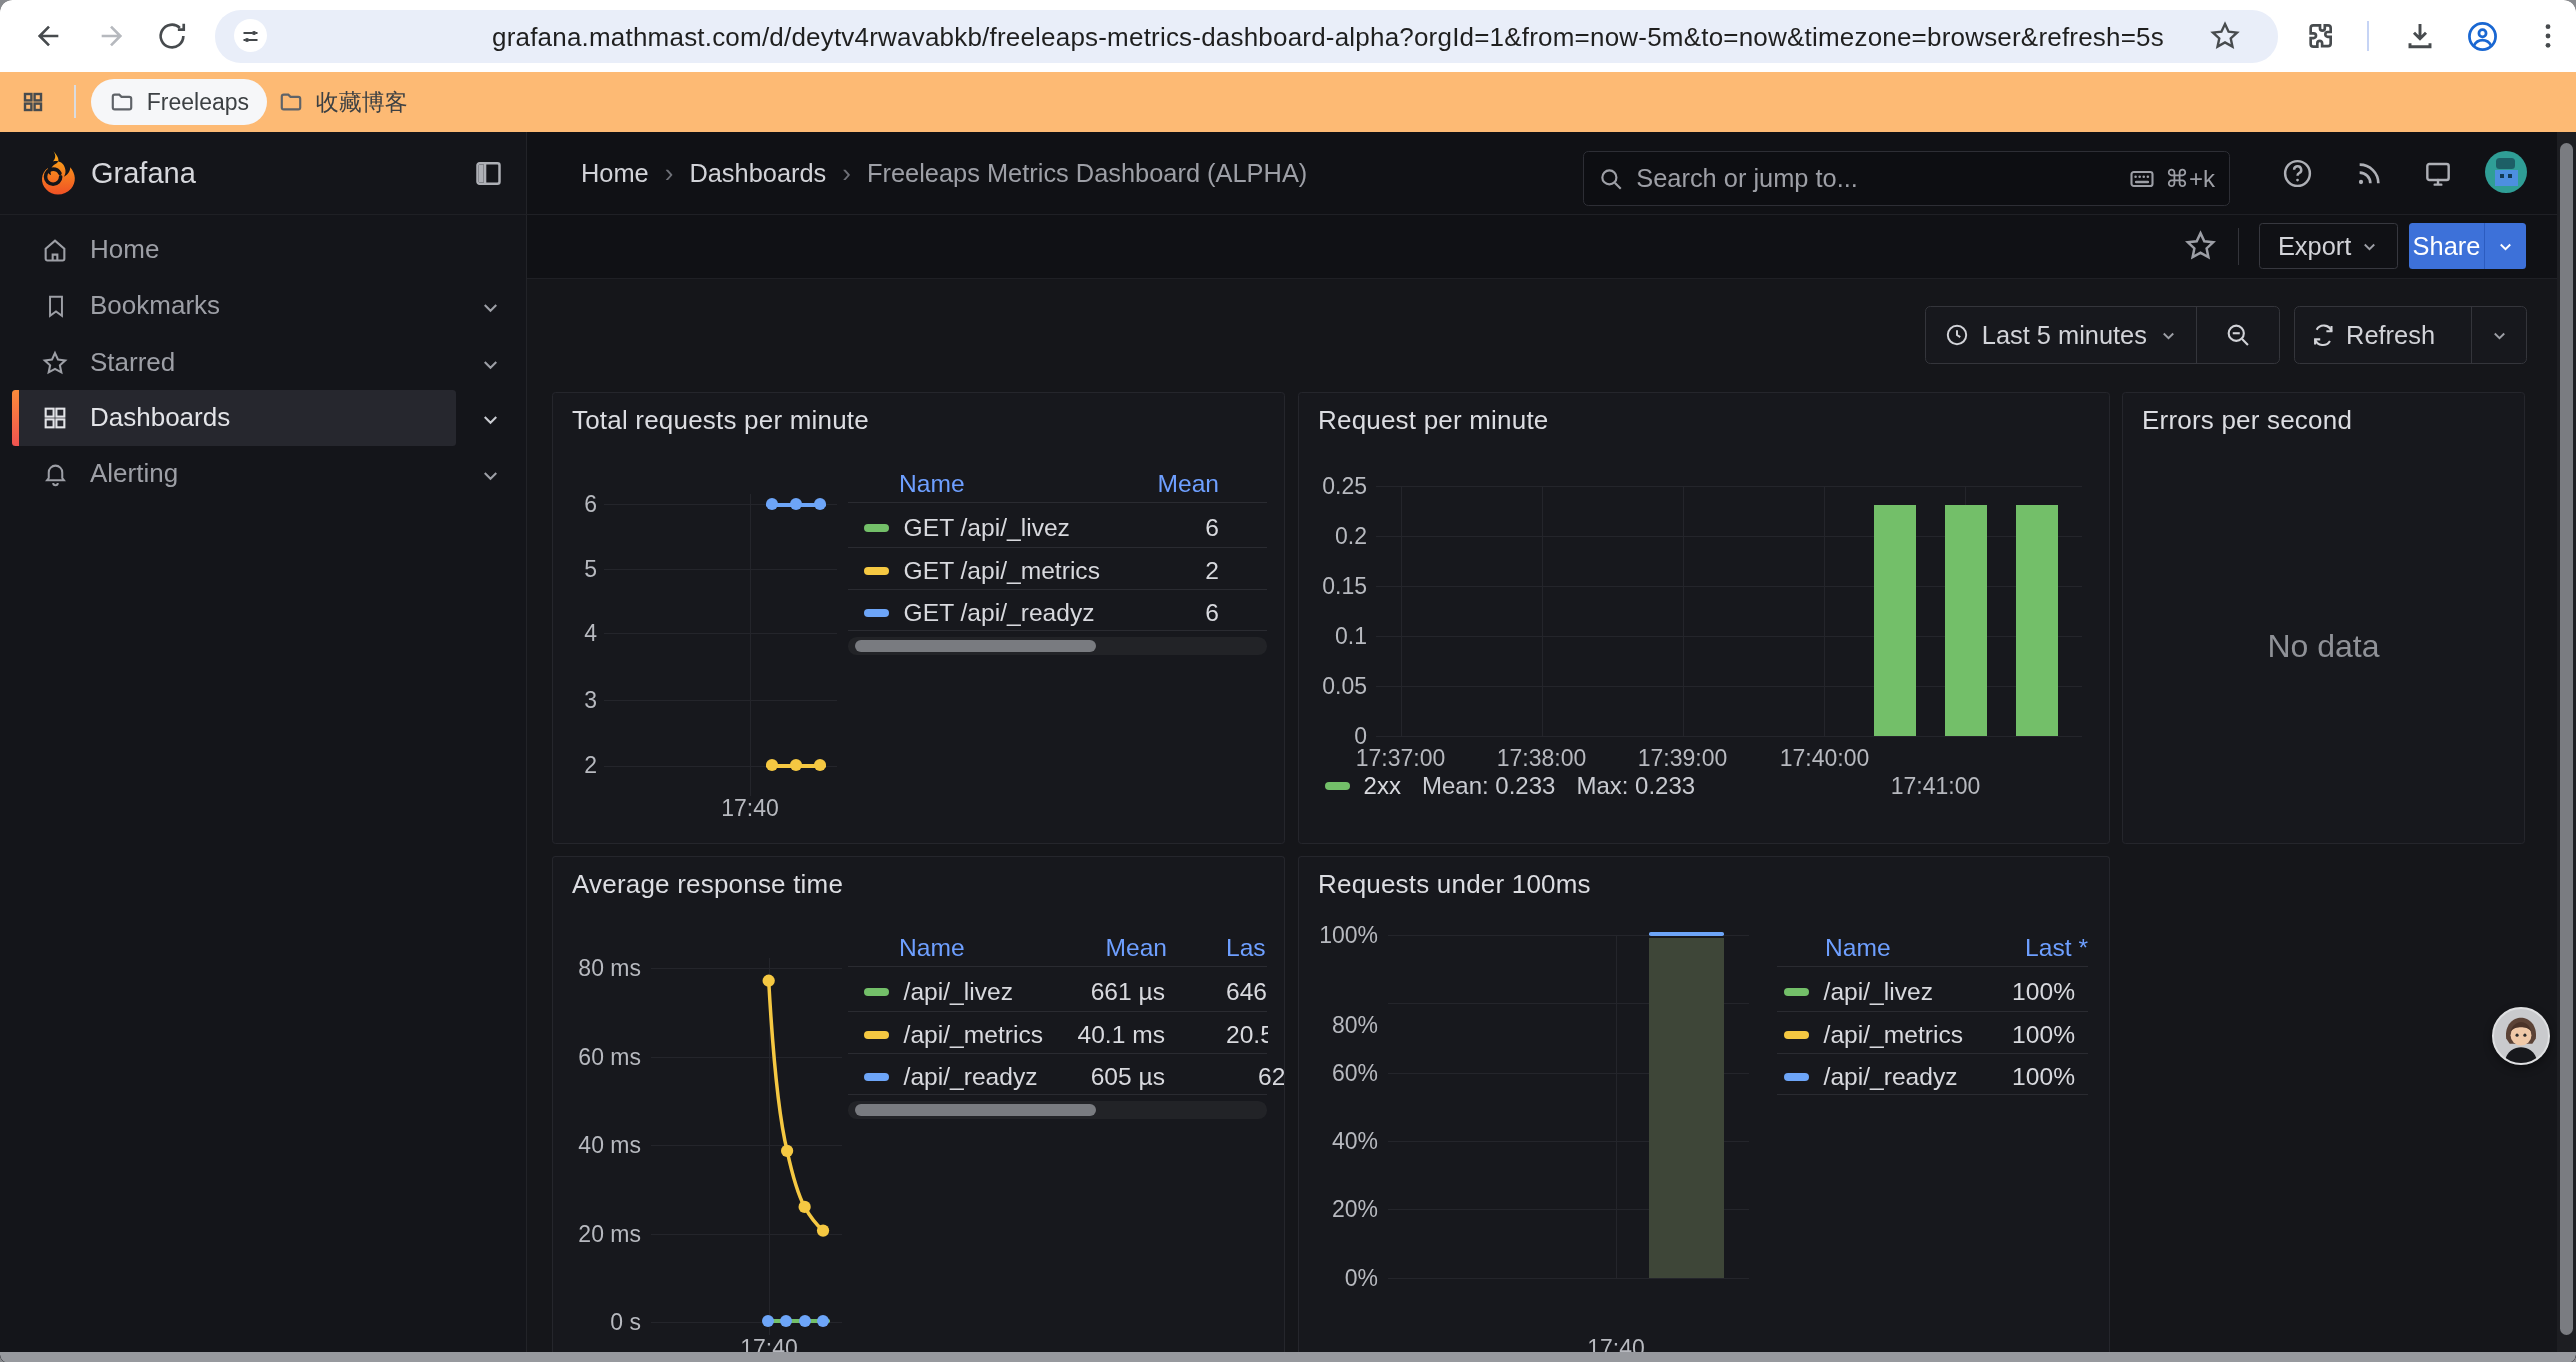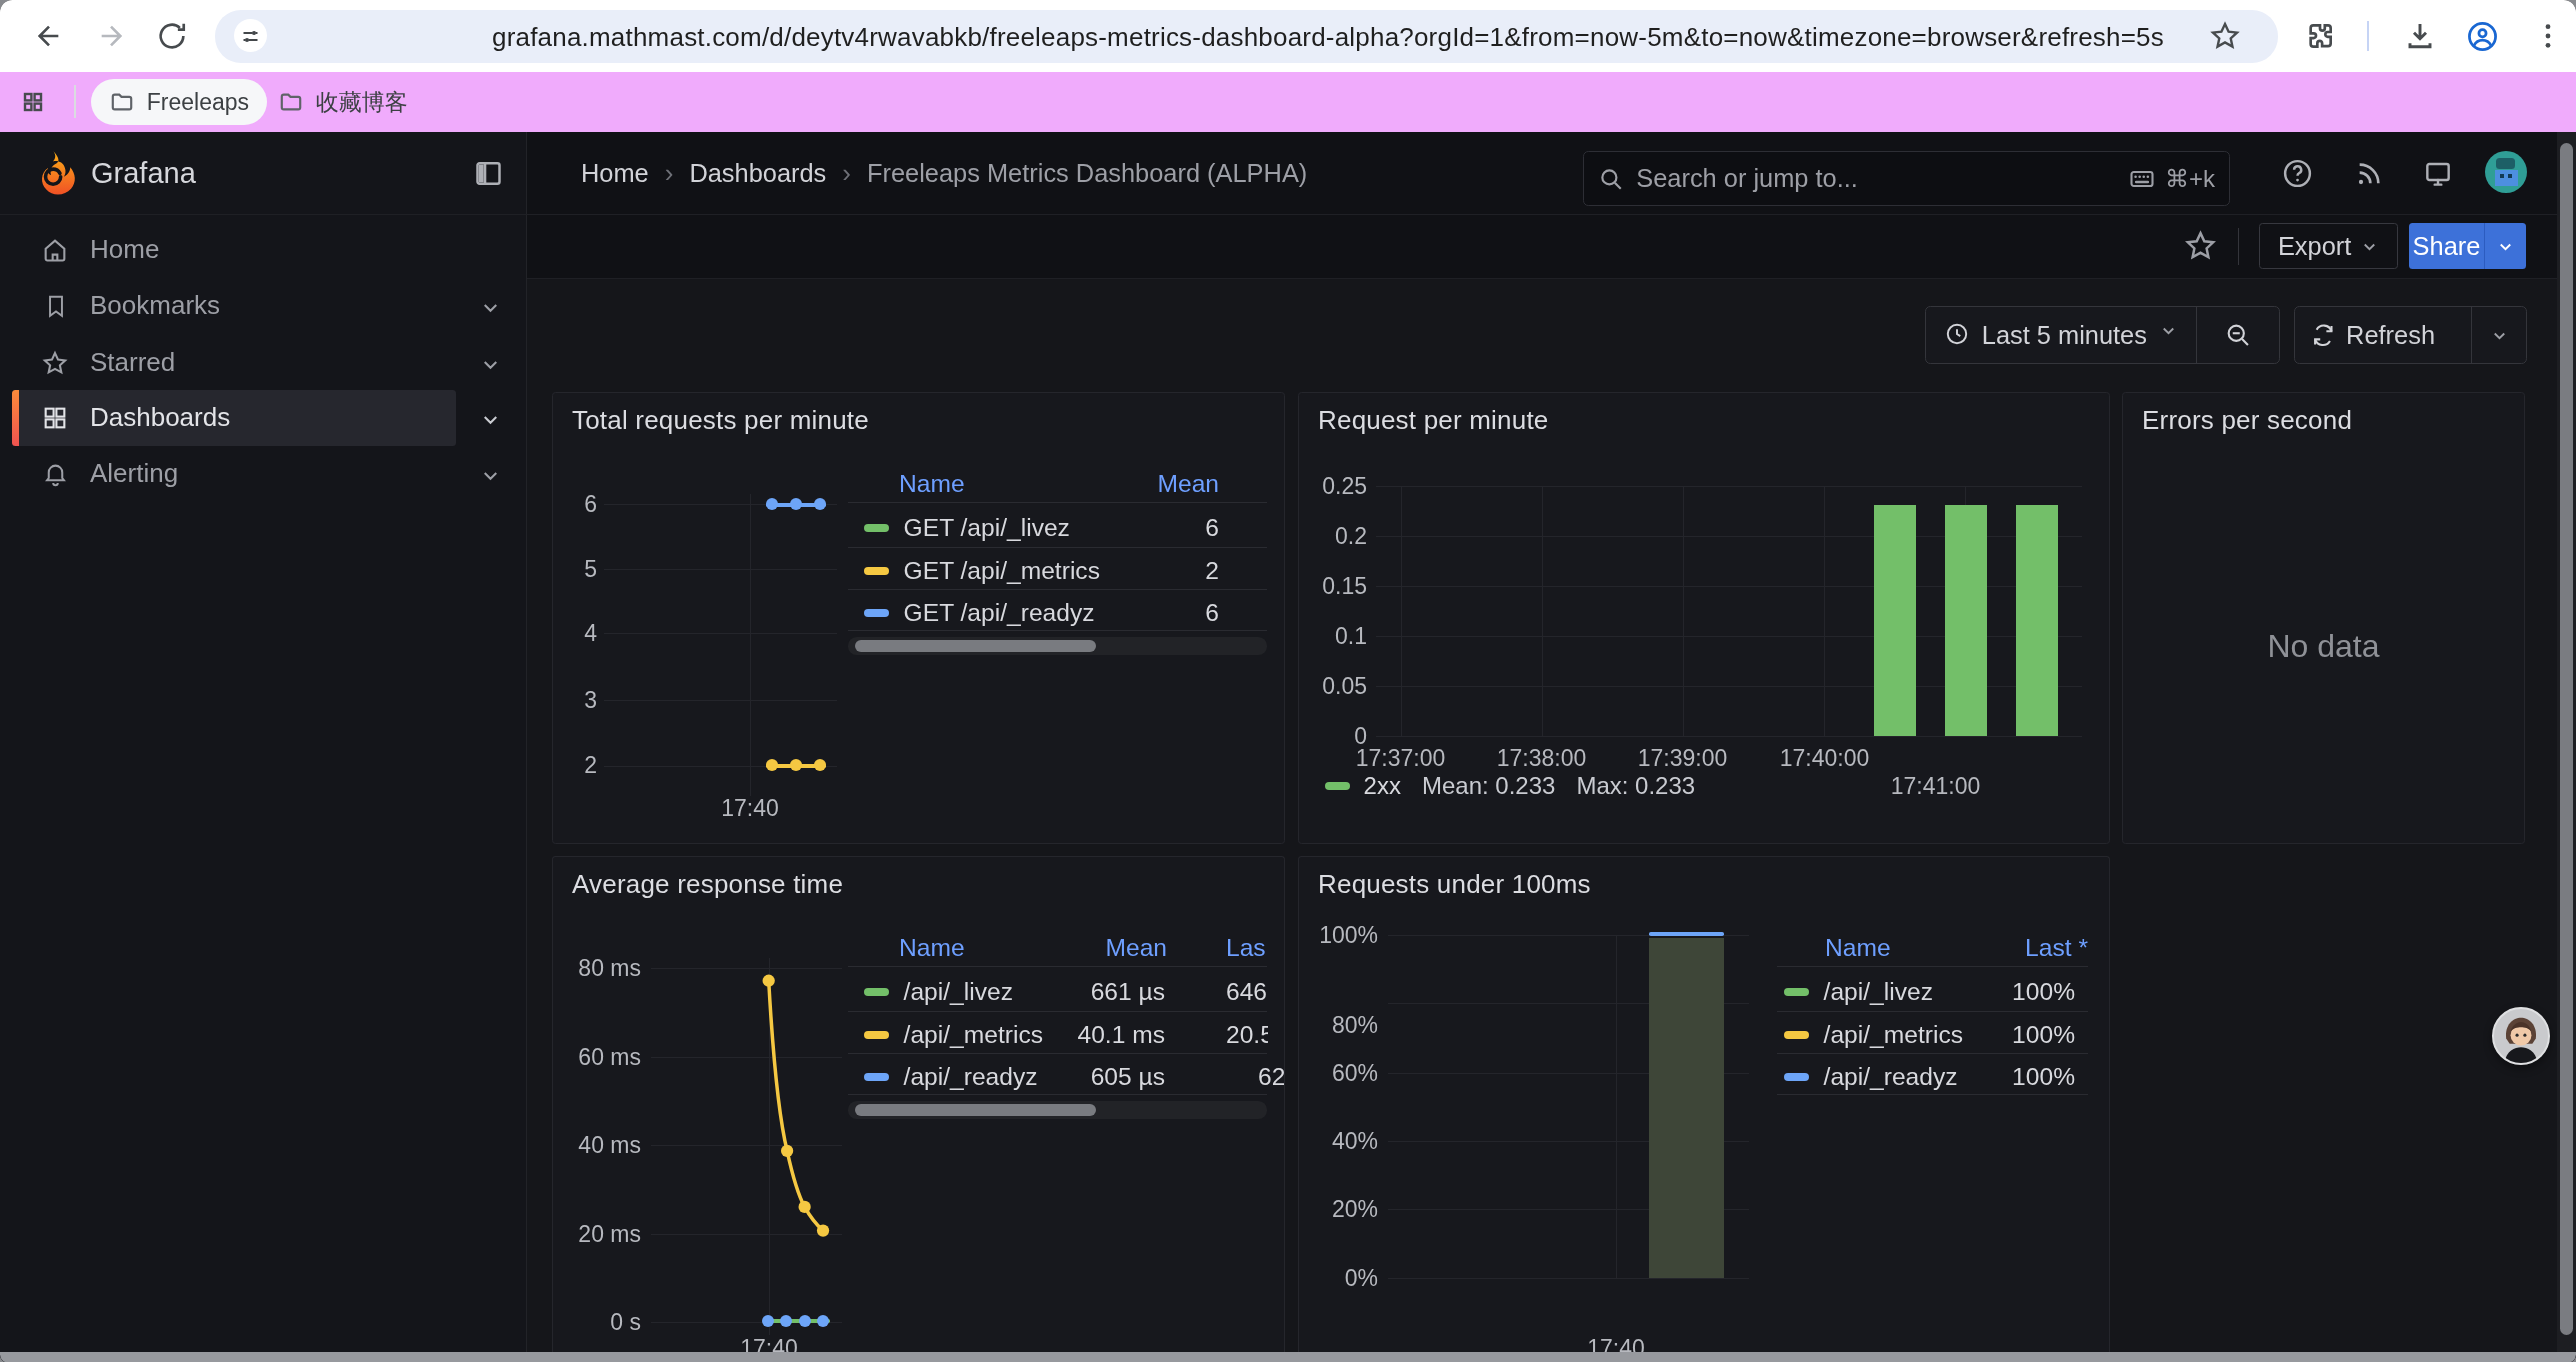--- a/index.html
+++ b/index.html
@@ -1,21 +1,21 @@
 <!DOCTYPE html>
 <html style="font-size:14px"><head>
 <meta charset="utf-8">
 <style>
   html,body{margin:0;padding:0;background:#87898d;font-family:"Liberation Sans",sans-serif;}
   #win{position:relative;width:2576px;height:1363px;overflow:hidden;border-radius:12.3px 12.3px 8.8px 8.8px;background:#101114;}
   .abs{position:absolute;}
   svg{display:block;}
   
   #btoolbar{position:absolute;left:0;top:0;width:2576px;height:72px;background:#ffffff;}
-  #bmbar{position:absolute;left:0;top:72px;width:2576px;height:60px;background:#f0abfc;}
+  #bmbar{position:absolute;left:0;top:72px;width:2576px;height:60px;background:#fdba74;}
   .urlpill{position:absolute;left:215px;top:9.6px;width:2063px;height:53px;background:#e9eef9;border-radius:26px;}
   .urltext{position:absolute;left:277px;top:12.3px;font-size:26px;color:#1f1f1f;white-space:nowrap;letter-spacing:0.2px;}
   .bicon{position:absolute;top:20px;width:32px;height:32px;}
   .bmlabel{font-size:23px;color:#3c4043;}
   
   #app{position:absolute;left:0;top:132px;width:2576px;height:1231px;background:#101115;}
   #sidebar{position:absolute;left:0;top:0;width:526px;height:1231px;background:#14151a;border-right:0.9px solid #222328;}
   #canvasbg{position:absolute;left:527px;top:146px;right:0;bottom:0;background:#15161a;}
   .navborder{position:absolute;left:0;top:82px;width:2576px;height:0.9px;background:#1f2025;}
   .subborder{position:absolute;left:527px;top:146px;width:2049px;height:0.9px;background:#1f2025;}
@@ -314,21 +314,21 @@
       </div>
       <div style="width:0.9px;background:#2c5cc0;"></div>
       <div style="flex:1;background:#3d71d9;display:flex;align-items:center;justify-content:center;">
         <svg width="19" height="19" viewBox="0 0 24 24" fill="none" stroke="#ffffff" stroke-width="2.4">
             <path d="M6 9.5l6 6 6-6"></path>
           </svg>
       </div>
     </div>
 
     <div class="tgroup" style="left:1925px;top:174px;width:355px;">
-      <div style="display:flex;padding:0 17.5px;">
+      <div style="display:flex;align-items:center;padding:0 17.5px;">
         <svg width="26" height="26" viewBox="0 0 24 24" fill="none" stroke="#d2d3d8" stroke-width="1.8">
             <circle cx="12" cy="12" r="8.5"></circle>
             <path d="M12 7.5V12l3 2"></path>
           </svg>
         <span class="txt" style="margin-left:12.3px;">Last 5 minutes</span>
         <svg style="margin-left:12.3px;" width="19" height="19" viewBox="0 0 24 24" fill="none" stroke="#9d9fa6" stroke-width="2.4">
             <path d="M6 9.5l6 6 6-6"></path>
           </svg>
       </div>
       <div class="vdiv"></div>

